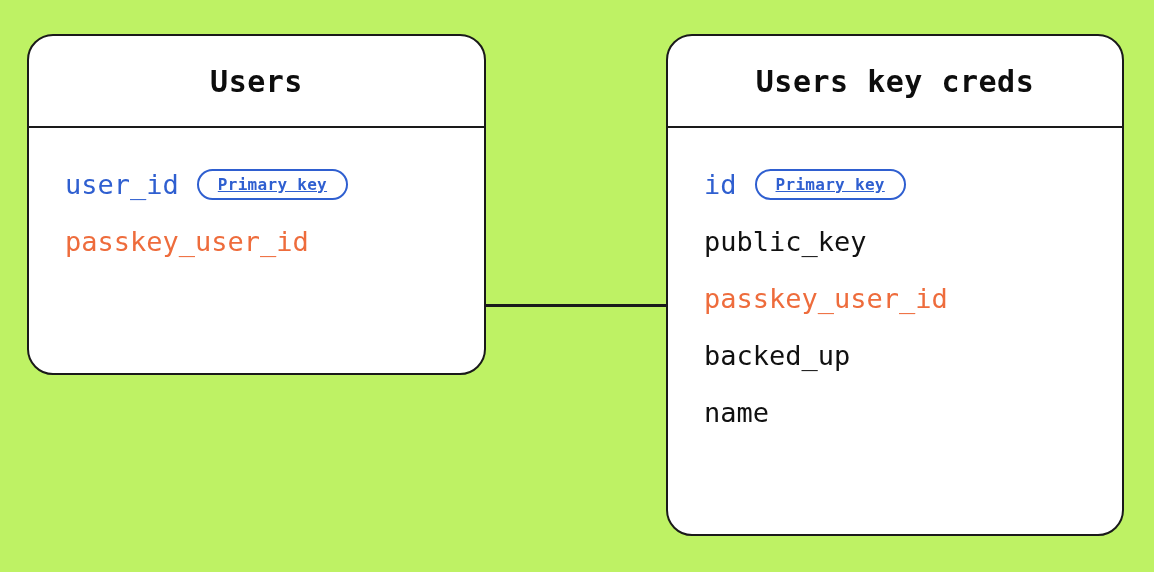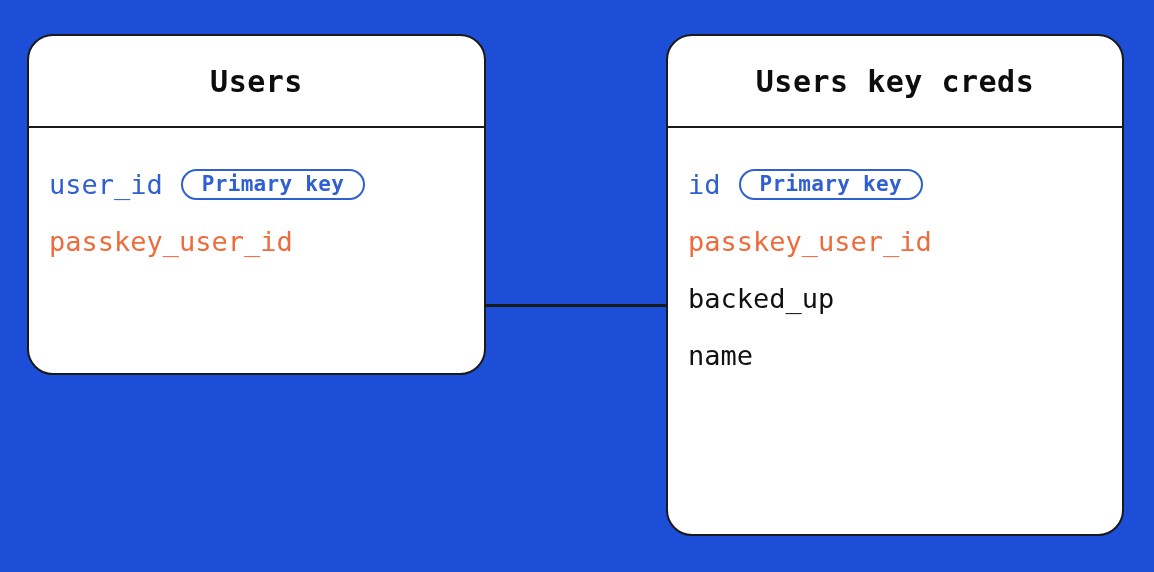--- a/index.html
+++ b/index.html
@@ -8,21 +8,21 @@
     padding: 0;
     background: #ffffff;
   }
   body {
     font-family: "DejaVu Sans Mono", "Liberation Mono", monospace;
   }
   #canvas {
     position: relative;
     width: 1154px;
     height: 572px;
-    background: #1d4ed8;
+    background: #bef264;
     overflow: hidden;
   }
 
   
   .entity {
     position: absolute;
     box-sizing: border-box;
     background: #ffffff;
     border: 2px solid #1a1a1a;
     border-radius: 26px;
@@ -45,21 +45,21 @@
     white-space: nowrap;
   }
   .entity-fields {
     box-sizing: border-box;
     padding: 28px 0 28px 0;
   }
   .field-row {
     display: flex;
     align-items: center;
     height: 57px;
-    padding-left: 20px;
+    padding-left: 36px;
     white-space: nowrap;
   }
   .field-name {
     font-family: "DejaVu Sans Mono", "Liberation Mono", monospace;
     font-size: 27px;
     line-height: 1;
     color: #111111;
   }
   .field-name.key {
     color: #2f5fd0;
@@ -77,25 +77,26 @@
     height: 31px;
     padding: 0 19px;
     border: 2px solid #2f5fd0;
     border-radius: 16px;
     background: #ffffff;
     box-sizing: border-box;
   }
   .pk-badge-label {
     font-family: "DejaVu Sans Mono", "Liberation Mono", monospace;
     font-weight: bold;
-    font-size: 21px;
+    font-size: 16px;
     letter-spacing: 0.3px;
     color: #2f5fd0;
     line-height: 1;
     white-space: nowrap;
+    text-decoration: underline;
   }
 
   
   .connector {
     position: absolute;
     background: #1a1a1a;
   }
 </style>
 </head>
 <body>
@@ -131,20 +132,23 @@
     </div>
     <div class="entity-fields">
 
       <div class="field-row">
         <span class="field-name key">id</span>
         <span class="pk-badge">
           <span class="pk-badge-label">Primary key</span>
         </span>
       </div>
 
+      <div class="field-row">
+        <span class="field-name">public_key</span>
+      </div>
 
       <div class="field-row">
         <span class="field-name fk">passkey_user_id</span>
       </div>
 
       <div class="field-row">
         <span class="field-name">backed_up</span>
       </div>
 
       <div class="field-row">

